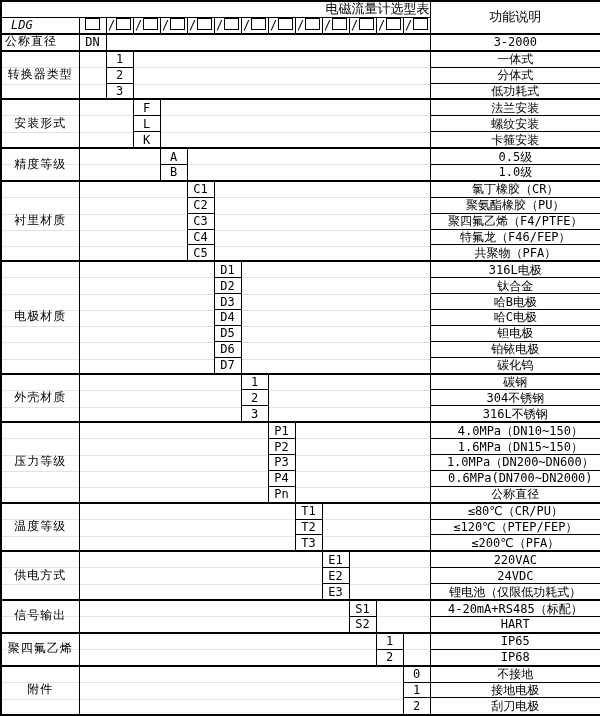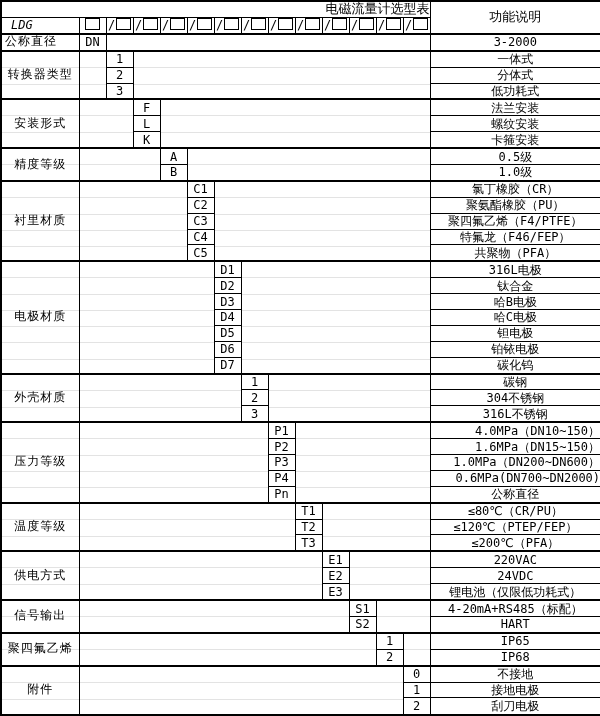--- a/index.html
+++ b/index.html
@@ -27,21 +27,21 @@
     vertical-align: middle;
     text-align: center;
     line-height: 14px;
   }
   tr.group-start td { border-top: 2px solid #000000; }
   td.title-cell { font-size: 13px; text-align: right; }
   td.func-header { font-size: 13px; }
   td.lbl { letter-spacing: 1px; font-family: Liberation Mono, monospace; }
   td.lbl-left { text-align: left; padding-left: 3px; }
   td.ldg-cell { text-align: left; padding-left: 9px; letter-spacing: 0; font-style: italic; }
-  td.desc-left { text-align: right; padding-left: 10px; }
+  td.desc-left { text-align: center; padding-left: 10px; }
   
   td.gridlines {
     background-image: repeating-linear-gradient(
       to bottom,
       transparent 0px, transparent 15.27px,
       #e3e3e3 15.27px, #e3e3e3 16.27px);
   }
   span.blank-box {
     display: inline-block;
     width: 13px;

